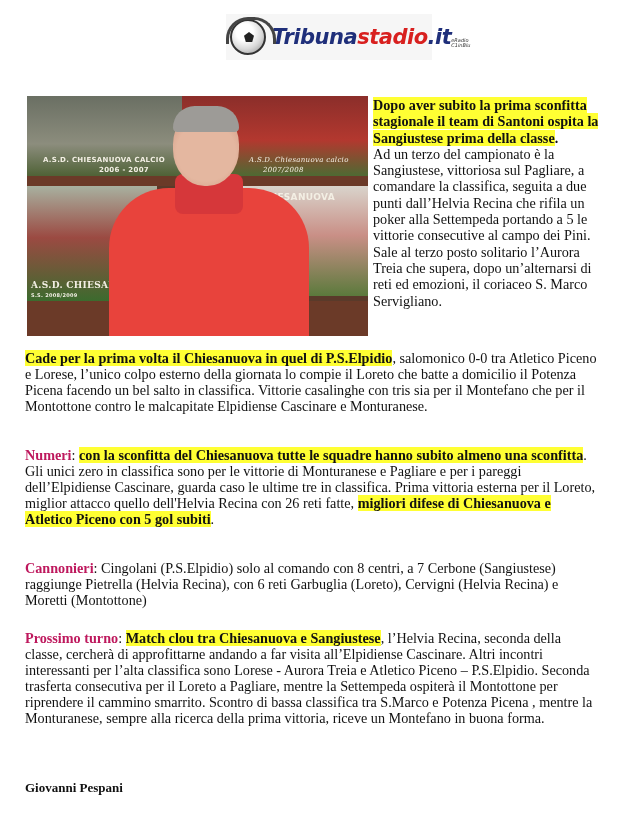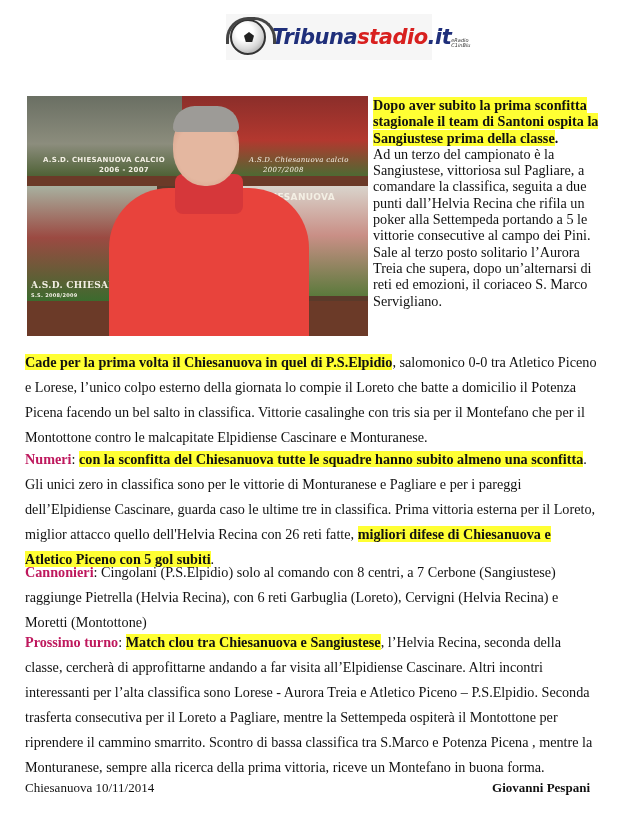--- a/index.html
+++ b/index.html
@@ -58,21 +58,21 @@
     background: #9d9b97; border-radius: 30px 30px 6px 6px;
   }
 
   .lead {
     position: absolute; left: 373px; top: 97px; width: 232px;
     font-size: 14.2px; line-height: 16.3px;
   }
   .hl { background: #ffff33; font-weight: bold; }
   .hl-block { background: #ffff33; font-weight: bold; text-align: right; }
 
-  .para { position: absolute; left: 25px; width: 575px; font-size: 14.2px; line-height: 25px; }
+  .para { position: absolute; left: 25px; width: 575px; font-size: 14.2px; line-height: 16px; }
   .p-cade { top: 350px; }
   .p-numeri { top: 447px; }
   .p-cann { top: 560px; }
   .p-pross { top: 630px; }
   .label { color: #be185d; font-weight: bold; }
 
   .footer { position: absolute; left: 25px; top: 780px; width: 565px; display: flex; justify-content: space-between; font-size: 13px; }
   .footer .author { font-weight: bold; }
 </style>
 </head>
@@ -121,15 +121,14 @@
 
 <div class="para p-cann">
   <span class="label">Cannonieri</span><span>: </span><span>Cingolani (P.S.Elpidio) solo al comando con 8 centri, a 7 Cerbone (Sangiustese) raggiunge Pietrella (Helvia Recina), con 6 reti Garbuglia (Loreto), Cervigni (Helvia Recina) e Moretti (Montottone)</span>
 </div>
 
 <div class="para p-pross">
   <span class="label">Prossimo turno</span><span>: </span><span class="hl">Match clou tra Chiesanuova e Sangiustese</span><span>, l’Helvia Recina, seconda della classe, cercherà di approfittarne andando a far visita all’Elpidiense Cascinare. Altri incontri interessanti per l’alta classifica sono Lorese - Aurora Treia e Atletico Piceno – P.S.Elpidio. Seconda trasferta consecutiva per il Loreto a Pagliare, mentre la Settempeda ospiterà il Montottone per riprendere il cammino smarrito. Scontro di bassa classifica tra S.Marco e Potenza Picena , mentre la Monturanese, sempre alla ricerca della prima vittoria, riceve un Montefano in buona forma.</span>
 </div>
 
 <div class="footer">
-  <span>Chiesanuova 10/11/2014</span>
   <span class="author">Giovanni Pespani</span>
 </div>
 
 </body></html>

